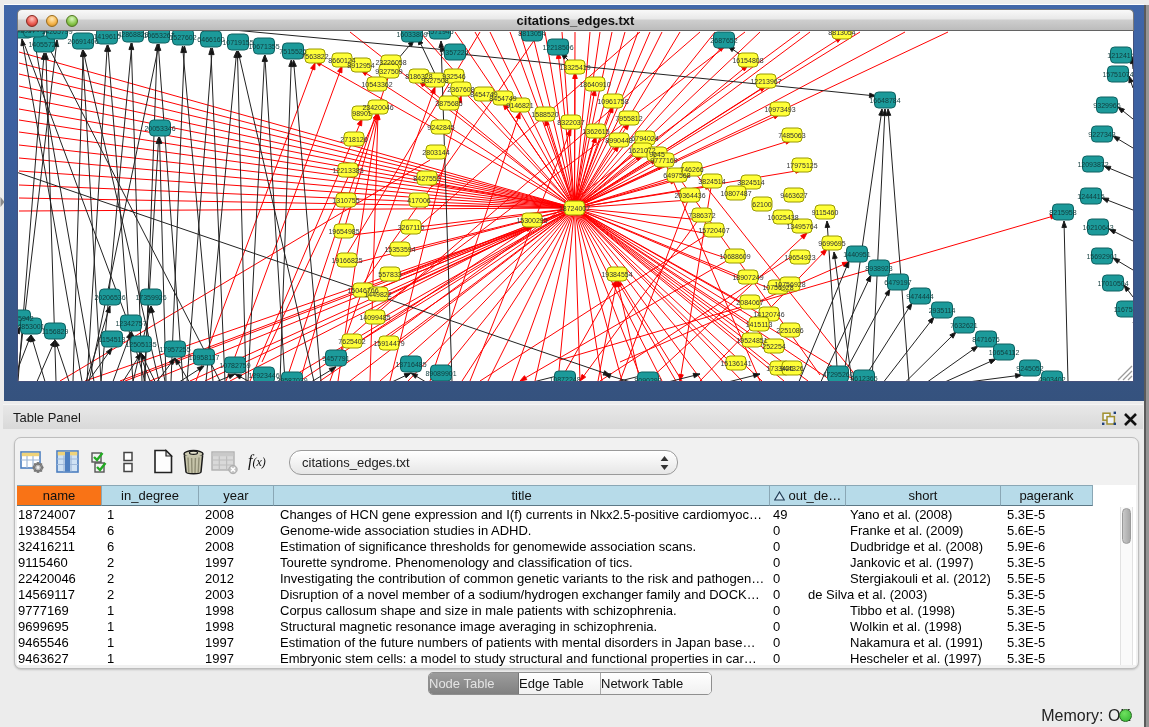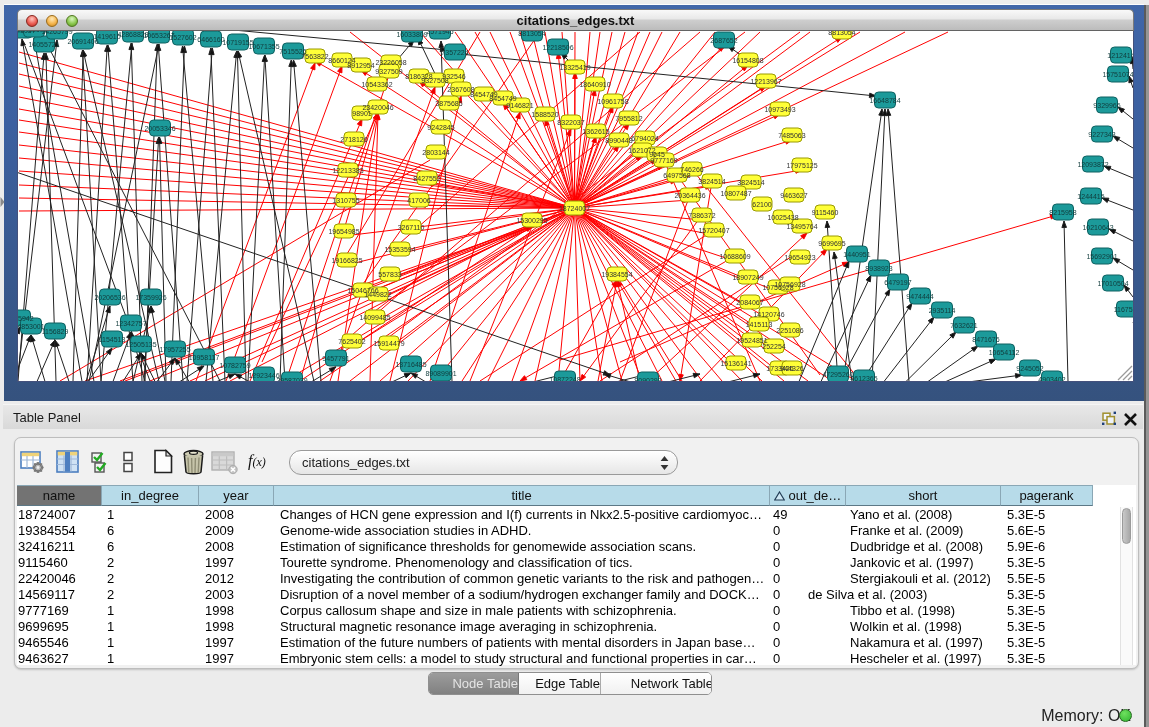--- a/index.html
+++ b/index.html
@@ -24,21 +24,21 @@
 #dropdown .txt{position:absolute;left:12px;top:4px;font-size:13px;color:#222}
 #dropdown .st{position:absolute;right:8px;top:4px}
 #tablewrap{left:17px;top:485px;width:1119px;height:180px;background:#fff}
 .hd{position:absolute;top:485px;height:21px;font-size:13px;color:#111;text-align:center;
   line-height:20px;background:#b7dbe9;border-top:1px solid #8aa7b5;border-bottom:1px solid #5c7886;border-left:1px solid #8aa7b5}
 .row{position:absolute;height:16px;font-size:13px;color:#000}
 .row span{position:absolute;top:0;line-height:16px;white-space:nowrap}
 #sbtrack{left:1120px;top:507px;width:13px;height:158px;background:#fafafa;border-left:1px solid #e2e2e2;border-right:1px solid #e2e2e2}
 #sbthumb{left:1122px;top:508px;width:9px;height:36px;background:linear-gradient(90deg,#c9c9c9,#a8a8a8);border:1px solid #9a9a9a;border-radius:5px}
 #tabs{left:428px;top:672px;width:284px;height:23px;border:1px solid #8f8f8f;border-radius:5px;overflow:hidden;background:#fff}
-#tabs div{position:absolute;top:0;height:23px;font-size:13px;text-align:right;line-height:22px}
+#tabs div{position:absolute;top:0;height:23px;font-size:13px;text-align:left;line-height:22px}
 #tabsel{left:0;width:90px;background:linear-gradient(180deg,#9c9c9c,#7e7e7e);color:#e4e4e4;border-right:1px solid #777}
 #tab2{left:90px;width:82px;background:linear-gradient(180deg,#fff,#efefef);color:#111;border-right:1px solid #aaa}
 #tab3{left:172px;width:112px;background:linear-gradient(180deg,#fff,#efefef);color:#111}
 #memory{right:18px;top:707px;font-size:16px;color:#222}
 #memdot{left:1119px;top:709px;width:13px;height:13px;border-radius:50%;background:radial-gradient(circle at 40% 32%,#6fe05f,#2fb52f);border:1.5px solid #27691f}
 </style></head><body>
 <div id="desktop" class="abs"></div>
 <svg class="abs" style="left:0;top:196px" width="5" height="12">
     <polygon points="0.5,1 4.5,6 0.5,11" fill="#8a8a8a"></polygon>
   </svg>
@@ -849,21 +849,21 @@
     </svg></div>
 <div class="abs" style="left:248px;top:452px;font-family:'Liberation Serif',serif;font-style:italic;font-weight:normal;font-size:16px;color:#111">f<span style="font-size:12px">(x)</span></div>
 <div id="dropdown" class="abs">
     <span class="txt">citations_edges.txt</span>
     <span class="st"><svg width="9" height="16" viewBox="0 0 9 16">
         <polygon points="4.5,1 8.4,6 0.6,6" fill="#333"></polygon>
         <polygon points="4.5,15 8.4,10 0.6,10" fill="#333"></polygon>
       </svg></span>
   </div>
 <div id="tablewrap" class="abs"></div>
-<div class="hd abs" style="left:17px;width:84px;background:#737373;border-left:none">name</div>
+<div class="hd abs" style="left:17px;width:84px;background:#f97316;border-left:none">name</div>
 <div class="hd abs" style="left:101px;width:97px">in_degree</div>
 <div class="hd abs" style="left:198px;width:75px">year</div>
 <div class="hd abs" style="left:273px;width:496px">title</div>
 <div class="hd abs" style="left:769px;width:76px"><svg width="11" height="10" viewBox="0 0 11 10" style="vertical-align:-1px">
       <polygon points="5.5,1 10.3,9 0.7,9" fill="#cfe8f4" stroke="#223c55" stroke-width="1.2"></polygon>
     </svg> out_de…</div>
 <div class="hd abs" style="left:845px;width:155px">short</div>
 <div class="hd abs" style="left:1000px;width:93px;border-right:1px solid #8aa7b5">pagerank</div>
 <div class="row" style="top:507px">
     <span style="left:18px">18724007</span>
@@ -936,21 +936,21 @@
     <span style="left:773px">0</span>
     <span style="left:850px">Wolkin et al. (1998)</span>
     <span style="left:1007px">5.3E-5</span>
   </div>
 <div class="row" style="top:635px">
     <span style="left:18px">9465546</span>
     <span style="left:107px">1</span>
     <span style="left:205px">1997</span>
     <span style="left:280px;width:488px;overflow:hidden;white-space:nowrap">Estimation of the future numbers of patients with mental disorders in Japan base…</span>
     <span style="left:773px">0</span>
-    <span style="left:850px">Nakamura et al. (1997)</span>
+    <span style="left:850px">Nakamura et al. (1991)</span>
     <span style="left:1007px">5.3E-5</span>
   </div>
 <div class="row" style="top:651px">
     <span style="left:18px">9463627</span>
     <span style="left:107px">1</span>
     <span style="left:205px">1997</span>
     <span style="left:280px;width:488px;overflow:hidden;white-space:nowrap">Embryonic stem cells: a model to study structural and functional properties in car…</span>
     <span style="left:773px">0</span>
     <span style="left:850px">Hescheler et al. (1997)</span>
     <span style="left:1007px">5.3E-5</span>

